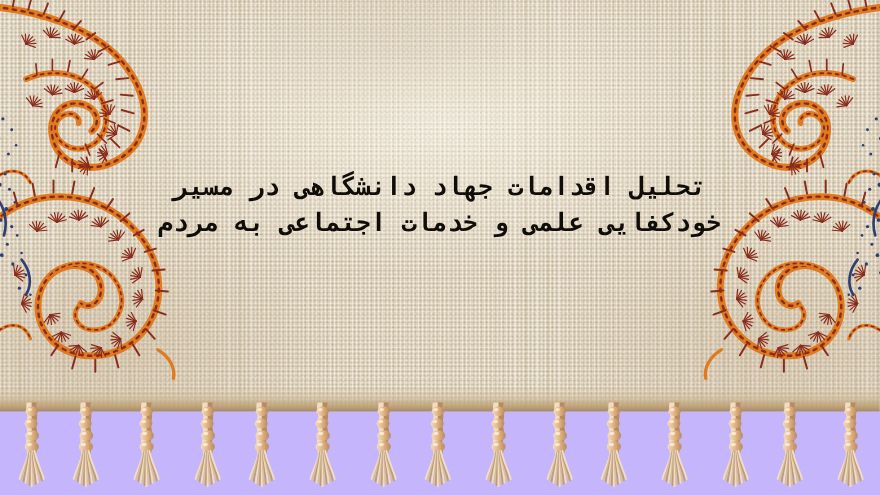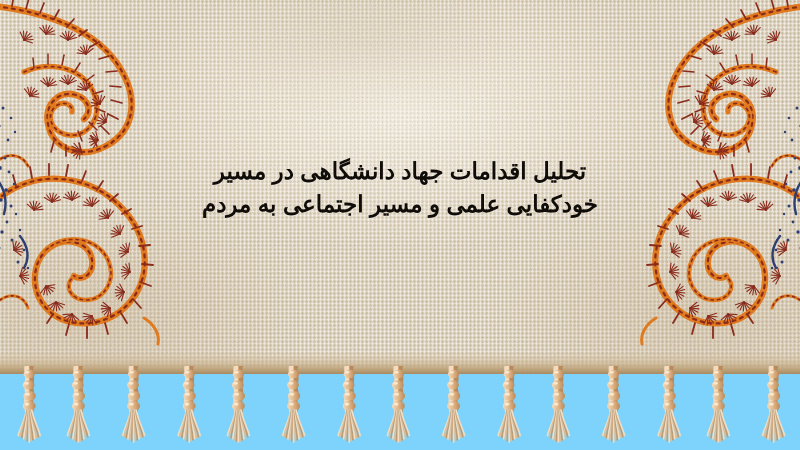--- a/index.html
+++ b/index.html
@@ -6,22 +6,22 @@
   html, body {
     margin: 0;
     padding: 0;
     background: #000;
   }
   #stage {
     position: relative;
     width: 800px;
     height: 450px;
     overflow: hidden;
-    background: #7dd3fc;
-    font-family: Liberation Sans, sans-serif;
+    background: #c4b5fd;
+    font-family: Liberation Mono, monospace;
   }
 
   
   .fabric {
     position: absolute;
     left: 0; top: 0;
     width: 800px;
     height: 372px;
     background-color: #ded2bb;
     background-image:
@@ -429,21 +429,21 @@
       <circle cx="34" cy="268" r="1.2"></circle>
     </g>
     <g fill="none" stroke="#2e3f73" stroke-width="2.4" stroke-linecap="round">
       <path d="M 0,176 C 10,186 14,200 10,214"></path>
       <path d="M 26,236 C 34,246 36,258 30,268"></path>
     </g>
   </svg>
 
   <div class="title-block">
     <span class="title-line">تحلیل اقدامات جهاد دانشگاهی در مسیر</span>
-    <span class="title-line">خودکفایی علمی و مسیر اجتماعی به مردم</span>
+    <span class="title-line">خودکفایی علمی و خدمات اجتماعی به مردم</span>
   </div>
 
   <div class="fringe-area" id="fringe">
       <div class="tassel" style="left: 9.66667px;"><svg viewBox="0 0 34 84" width="34" height="84">
           <defs>
             <linearGradient id="tg0" x1="0" y1="0" x2="1" y2="0">
               <stop offset="0%" stop-color="#f3dcc0"></stop>
               <stop offset="45%" stop-color="#e3b98a"></stop>
               <stop offset="100%" stop-color="#b98a5c"></stop>
             </linearGradient>

